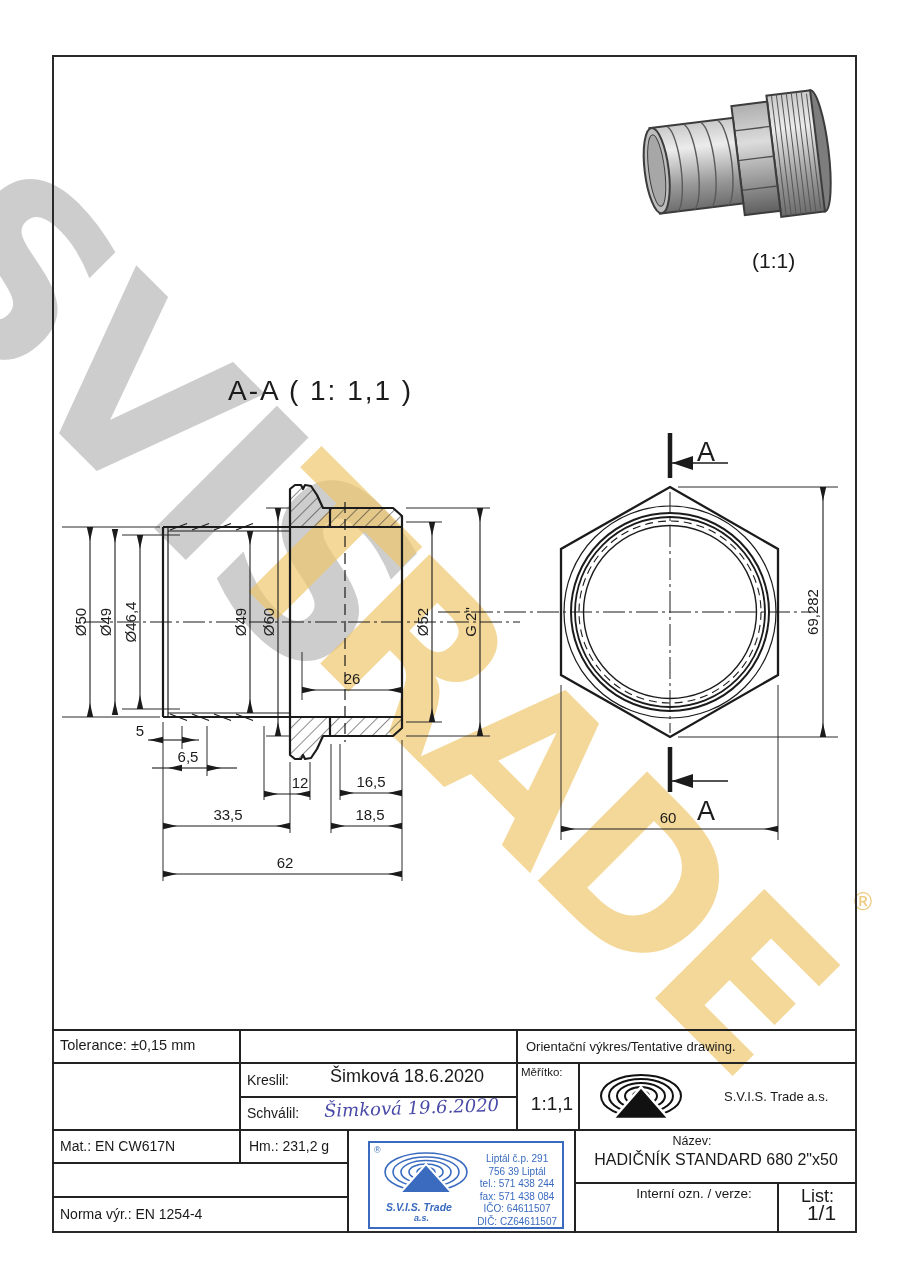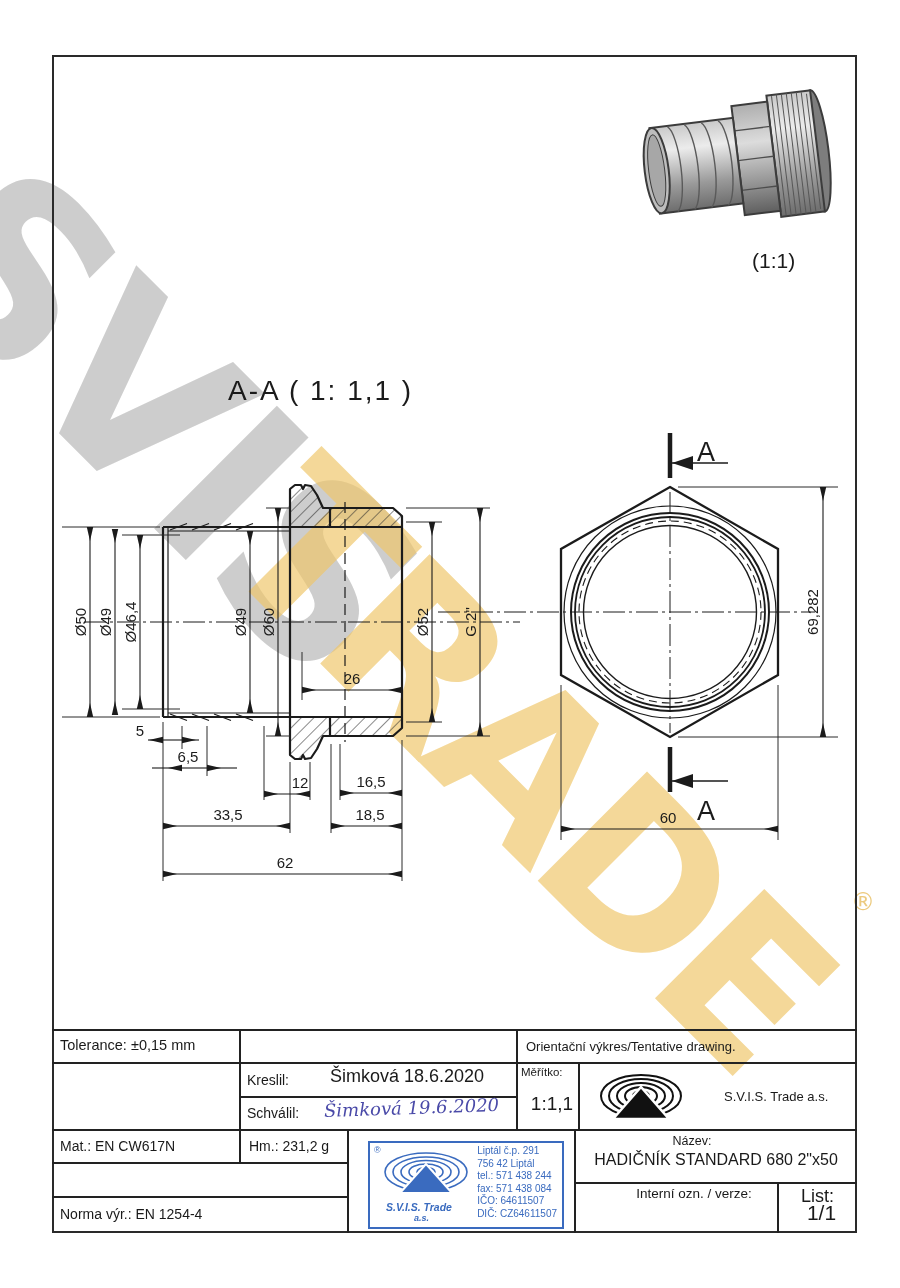--- a/index.html
+++ b/index.html
@@ -36,21 +36,21 @@
   .tb-nazev-l{left:575px;top:1134px;width:234px;text-align:center;font-size:12.5px;}
   .tb-nazev-v{left:575px;top:1151px;width:282px;text-align:center;font-size:16px;}
   .tb-interni-l{left:575px;top:1186px;width:238px;text-align:center;font-size:13.5px;}
   .tb-interni-v{left:575px;top:1202px;width:203px;text-align:center;font-size:20px;}
   .tb-list-l{left:778px;top:1186px;width:79px;text-align:center;font-size:18px;}
   .tb-list-v{left:778px;top:1201px;width:87px;text-align:center;font-size:21px;}
   
   .stamp{position:absolute;left:368px;top:1141px;width:196px;height:88px;z-index:5;
          border:2.5px solid #3a6bbf;box-sizing:border-box;background:#fff;color:#3a6bbf;}
   .stamp .reg{position:absolute;left:4px;top:2px;font-size:9px;}
-  .stamp .addr{position:absolute;right:5px;top:2px;text-align:left;font-size:10px;line-height:12.6px;}
+  .stamp .addr{position:absolute;right:5px;top:10px;text-align:center;font-size:10px;line-height:12.6px;}
   .stamp .sname{position:absolute;left:16px;top:58px;font-size:10.5px;font-weight:700;font-style:italic;}
   .stamp .sname2{position:absolute;left:44px;top:70px;font-size:9px;font-weight:700;font-style:italic;text-align:right;}
   .stamp svg{position:absolute;left:12px;top:8px;}
 </style>
 </head>
 <body>
 
 <div class="page">
 
   <div class="wm wm-svis">SVIS</div>
@@ -300,21 +300,21 @@
         <ellipse cx="44" cy="21" rx="25" ry="11.5"></ellipse>
           <ellipse cx="44" cy="21" rx="17" ry="8"></ellipse>
         <ellipse cx="44" cy="21" rx="9" ry="4.5"></ellipse>
       </g>
       <polygon points="18,42 44,13 70,42" fill="#3a6bbf" stroke="#fff" stroke-width="2"></polygon>
     </svg>
     <div class="sname">S.V.I.S. Trade</div>
     <div class="sname2">a.s.</div>
     <div class="addr">
       <div>Liptál č.p. 291</div>
-      <div>756 42 Liptál</div>
+      <div>756 39 Liptál</div>
       <div>tel.: 571 438 244</div>
       <div>fax: 571 438 084</div>
       <div>IČO: 64611507</div>
       <div>DIČ: CZ64611507</div>
     </div>
   </div>
 
 </div>
 
 </body></html>

